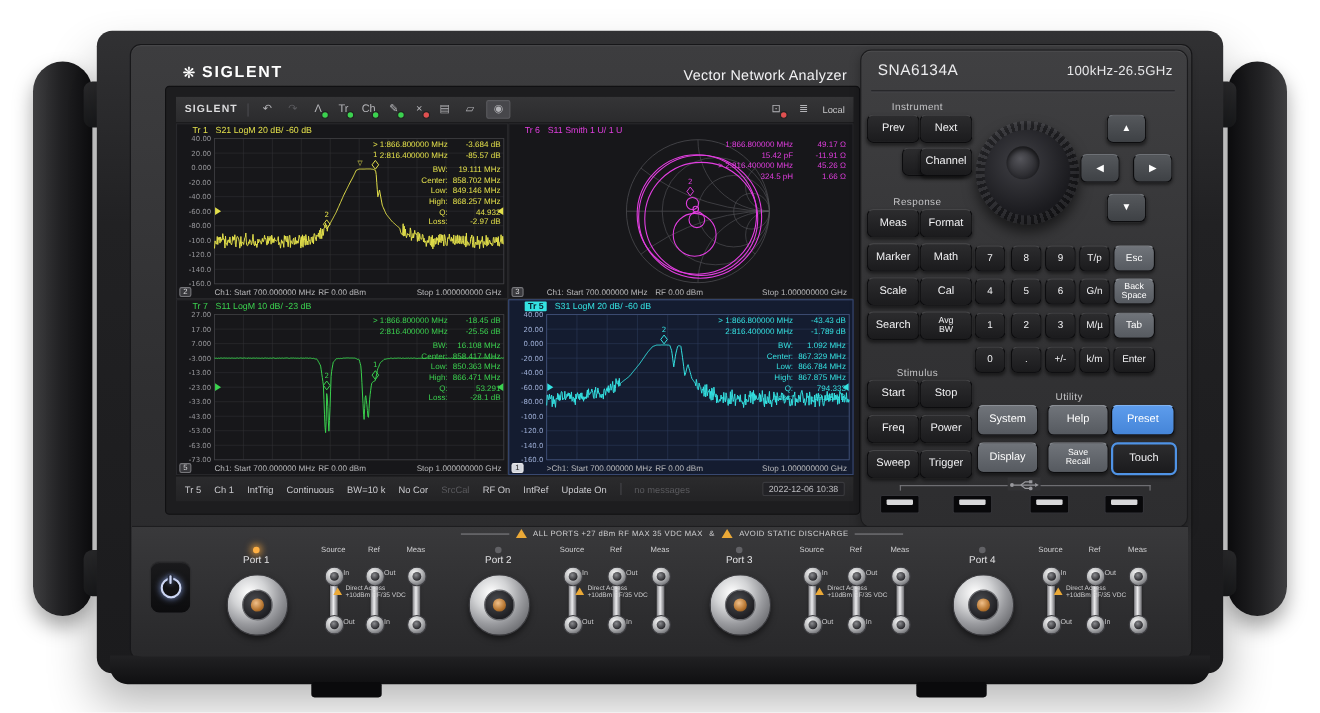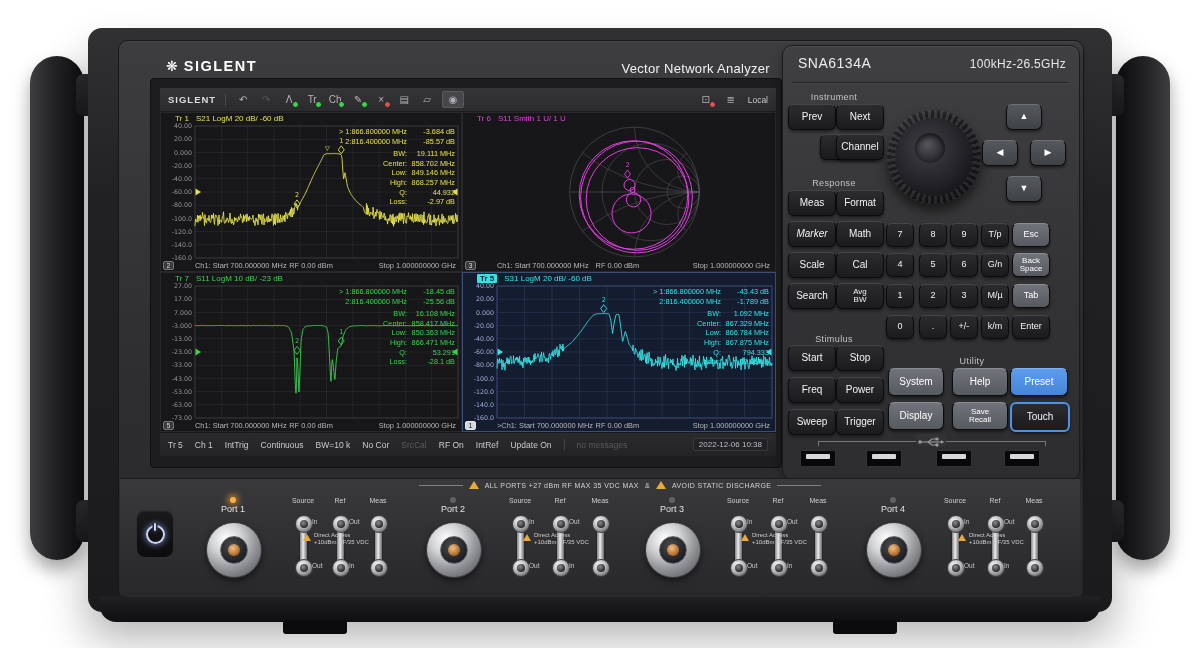--- a/index.html
+++ b/index.html
@@ -281,20 +281,38 @@
         <circle cx="170.5" cy="86.8" r="7.15" fill="none" stroke="#e23ee0" stroke-width="1"></circle>
         <circle cx="166.5" cy="72" r="5.5" fill="none" stroke="#e23ee0" stroke-width="1"></circle>
         <circle cx="169.5" cy="77" r="2.5" fill="none" stroke="#e23ee0" stroke-width="1"></circle>
         <path d="M164.5 57L167.5 61L164.5 65L161.5 61Z" fill="none" stroke="#e23ee0" stroke-width="0.9"></path>
         <text x="164.5" y="54" font-size="6.5" fill="#e23ee0" text-anchor="middle">2</text>
       </svg>
       <div class="ptitle">
         <span style="color: rgb(226, 62, 224);">Tr 6</span>
         <span style="color: rgb(226, 62, 224);">S11 Smith 1 U/ 1 U</span>
       </div>
+      <div class="pread" style="color: rgb(226, 62, 224);">
+        <div class="prow">
+          <span>1:866.800000 MHz</span>
+          <span class="val">49.17 Ω</span>
+        </div>
+        <div class="prow">
+          <span>15.42 pF</span>
+          <span class="val">-11.91 Ω</span>
+        </div>
+        <div class="prow">
+          <span>&gt; 2:816.400000 MHz</span>
+          <span class="val">45.26 Ω</span>
+        </div>
+        <div class="prow">
+          <span>324.5 pH</span>
+          <span class="val">1.66 Ω</span>
+        </div>
+      </div>
       <div class="pfoot">
         <span class="fl">Ch1: Start 700.000000 MHz</span>
         <span class="fc">RF 0.00 dBm</span>
         <span class="fr">Stop 1.000000000 GHz</span>
       </div>
       <div class="badge">3</div>
     </div>
   <div class="abs panel" id="plot-bl" style="left:160px;top:272px;width:302px;height:160px">
       <svg width="302" height="160">
         <line x1="34" y1="13" x2="34" y2="145" stroke="#323236" stroke-width="0.5"></line>
@@ -519,21 +537,21 @@
     <span class="pwr-ico"></span>
   </div>
 <div class="seclabel" style="left: 786px; top: 92px; width: 96px;">Instrument</div>
     <div class="btn" style="left: 788px; top: 104px; width: 46px; height: 24px;">Prev</div>
     <div class="btn" style="left: 836px; top: 104px; width: 46px; height: 24px;">Next</div>
     <div class="btn" style="left: 820px; top: 134px; width: 46px; height: 24px; padding-left: 11px;">Trace</div>
     <div class="btn" style="left: 836px; top: 134px; width: 46px; height: 24px;">Channel</div>
     <div class="seclabel" style="left: 786px; top: 178px; width: 96px;">Response</div>
     <div class="btn" style="left: 788px; top: 190px; width: 46px; height: 24px;">Meas</div>
     <div class="btn" style="left: 836px; top: 190px; width: 46px; height: 24px;">Format</div>
-    <div class="btn" style="left: 788px; top: 221px; width: 46px; height: 24px; font-style: italic;">Marker</div>
+    <div class="btn" style="left: 788px; top: 221px; width: 46px; height: 24px;">Marker</div>
     <div class="btn" style="left: 836px; top: 221px; width: 46px; height: 24px;">Math</div>
     <div class="btn" style="left: 788px; top: 252px; width: 46px; height: 24px; text-align: right;">Scale</div>
     <div class="btn" style="left: 836px; top: 252px; width: 46px; height: 24px;">Cal</div>
     <div class="btn" style="left: 788px; top: 283px; width: 46px; height: 24px;">Search</div>
     <div class="btn sm" style="left: 836px; top: 283px; width: 46px; height: 24px;">Avg
 BW</div>
     <div class="seclabel" style="left: 786px; top: 334px; width: 96px;">Stimulus</div>
     <div class="btn" style="left: 788px; top: 345px; width: 46px; height: 24px;">Start</div>
     <div class="btn" style="left: 836px; top: 345px; width: 46px; height: 24px;">Stop</div>
     <div class="btn" style="left: 788px; top: 377px; width: 46px; height: 24px;">Freq</div>

